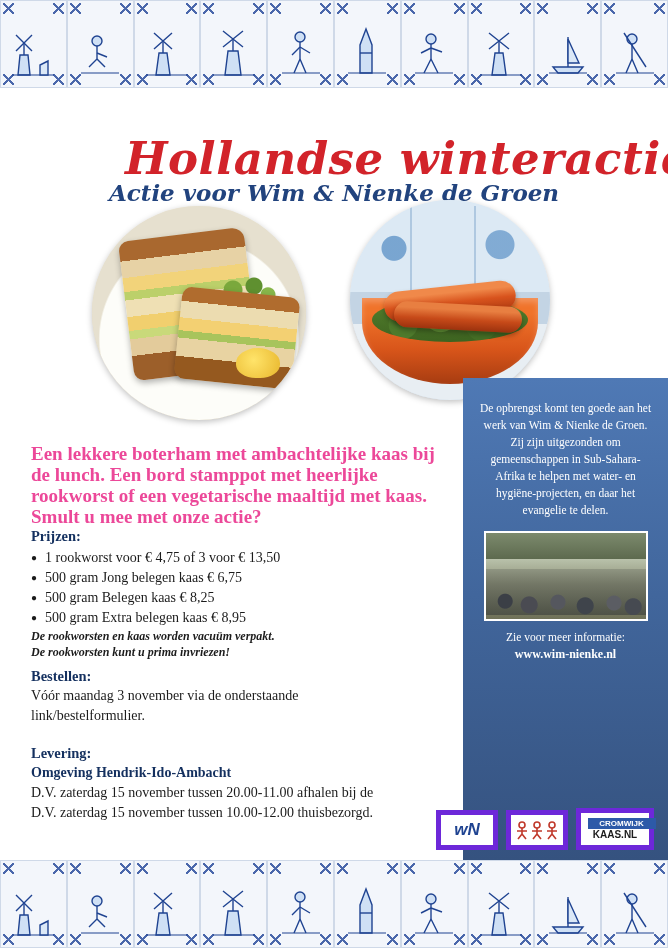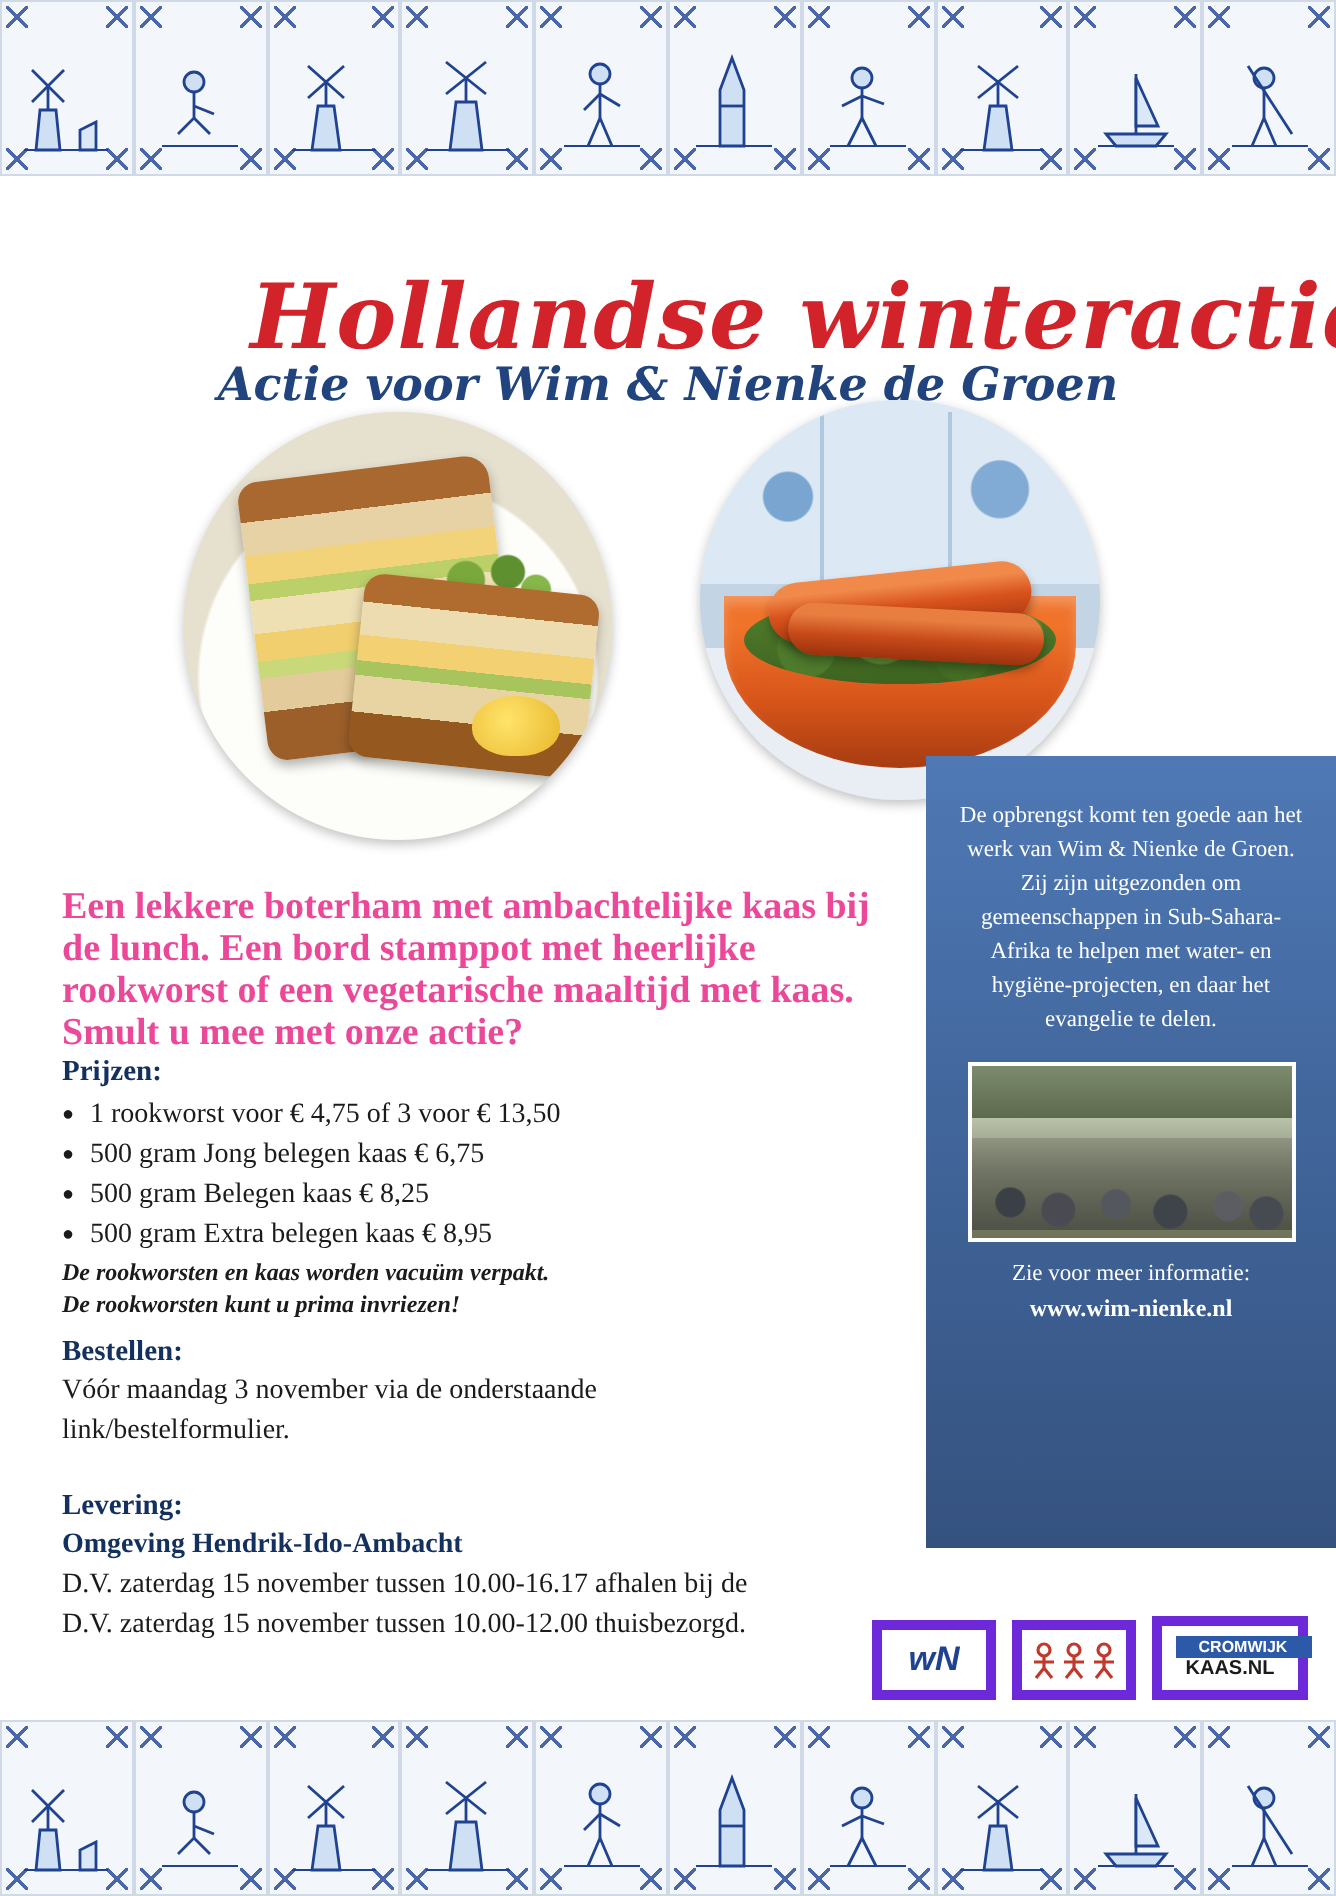--- a/index.html
+++ b/index.html
@@ -74,21 +74,21 @@
     height: 772px;
     background: #ffffff;
   }
 
   
   .side-panel {
     position: absolute;
     right: 0;
     top: 290px;
     width: 205px;
-    height: 396px;
+    height: 482px;
     background: linear-gradient(180deg, #4f79b5 0%, #41669c 45%, #35527f 100%);
   }
   .side-panel-inner {
     padding: 22px 16px 10px 16px;
     text-align: center;
     color: #ffffff;
   }
   .side-text {
     font-size: 11.5px;
     line-height: 17px;
@@ -645,21 +645,21 @@
 
     <div class="block bestellen">
       <div class="heading">Bestellen:</div>
       <div>Vóór maandag 3 november via de onderstaande</div>
       <div>link/bestelformulier.</div>
     </div>
 
     <div class="block levering">
       <div class="heading">Levering:</div>
       <div class="sub-bold">Omgeving Hendrik-Ido-Ambacht</div>
-      <div>D.V. zaterdag 15 november tussen 10.00-16.17 afhalen bij de</div>
+      <div>D.V. zaterdag 15 november tussen 20.00-11.00 afhalen bij de</div>
       <div>D.V. zaterdag 15 november tussen 10.00-12.00 thuisbezorgd.</div>
     </div>
 
     <div class="logos">
       <div class="logo logo-wn">wN</div>
       <div class="logo logo-people">
         <svg width="44" height="20" viewBox="0 0 44 20">
             <g fill="none" stroke="#c0392b" stroke-width="1.6">
               <circle cx="7" cy="5" r="3"></circle>
               <path d="M7 8 L7 14 M2 11 L12 11 M7 14 L3 19 M7 14 L11 19"></path>

